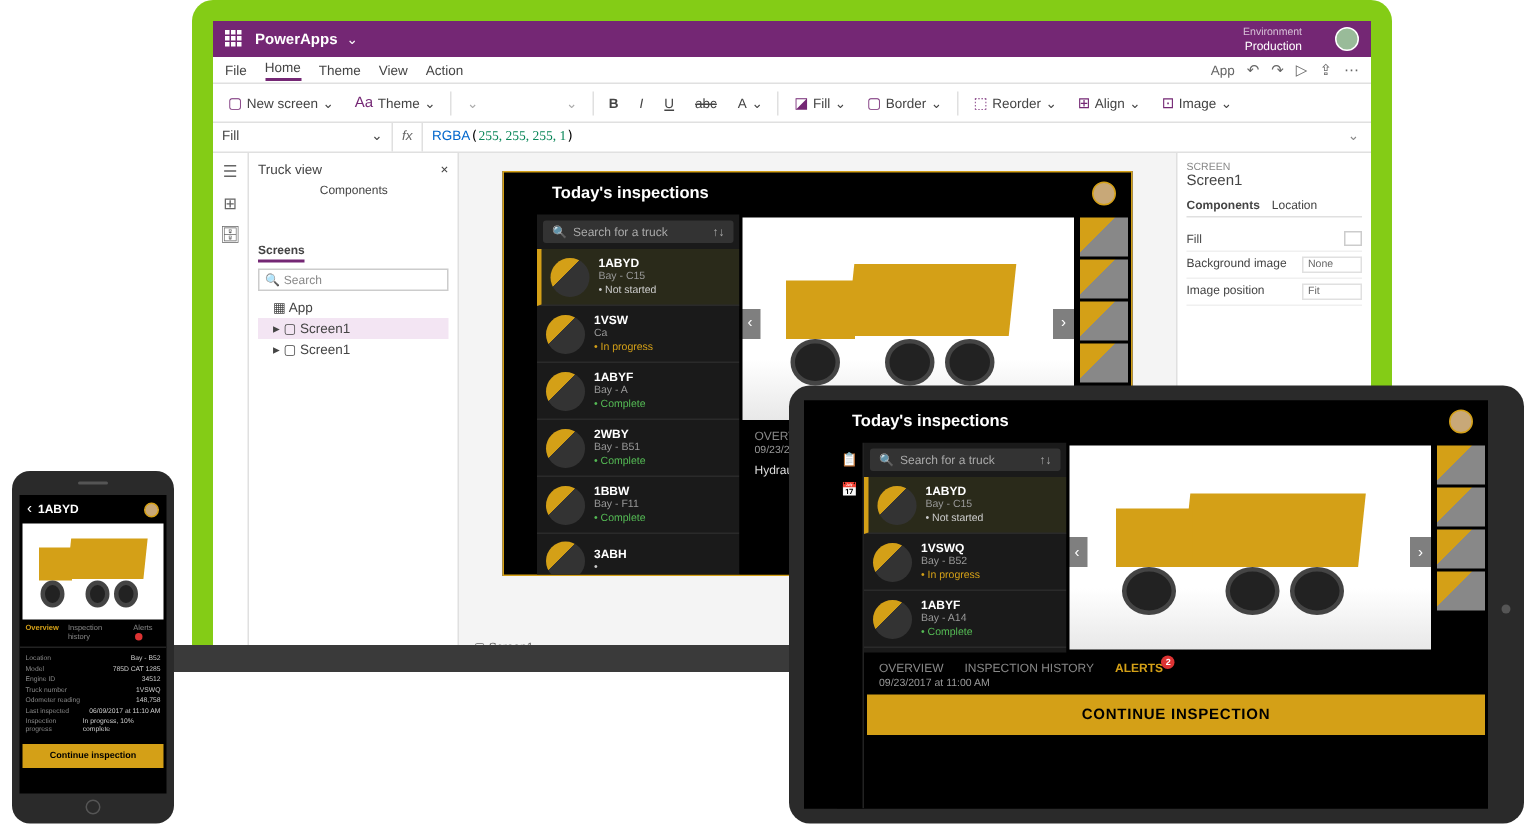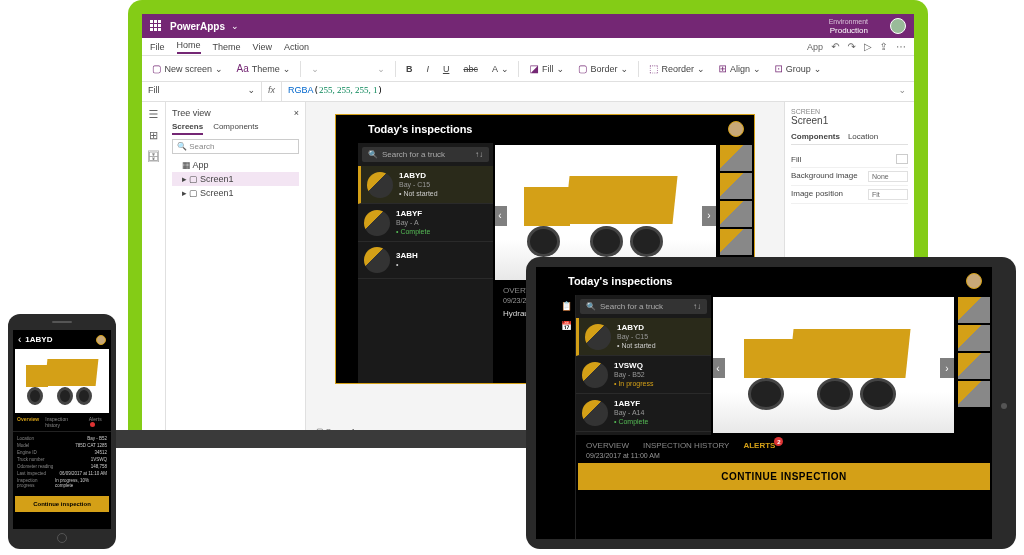--- a/index.html
+++ b/index.html
@@ -39,21 +39,21 @@
 .pa-fbar-val { padding: 3px 6px; font-family: monospace; }
 .fx-rgba { color: #0066cc; }
 .fx-num { color: #098658; font-family: Liberation Serif, serif; }
 
 
 .pa-work { display: flex; height: calc(100% - 88px); }
 .pa-leftrail { width: 24px; border-right: 1px solid #e0e0e0; display: flex; flex-direction: column; align-items: center; gap: 8px; padding-top: 6px; color: #666; font-size: 11px; }
 .pa-tree { width: 140px; border-right: 1px solid #e0e0e0; padding: 6px; font-size: 9px; color: #444; }
 .pa-tree-hdr { display: flex; justify-content: space-between; align-items: center; margin-bottom: 4px; }
 .pa-tree-tabs { display: flex; gap: 10px; font-size: 8px; margin-bottom: 4px; }
-.pa-tree-tabs .act { border-bottom: 2px solid #742774; font-weight: 600; padding-bottom: 2px; }
+.pa-tree-tabs .act { border-bottom: 2px solid #742774; font-weight: 600; padding-bottom: 2px; margin-top: 40px; }
 .pa-tree-search { border: 1px solid #ccc; padding: 2px 4px; font-size: 8px; color: #888; margin-bottom: 4px; }
 .pa-tree-item { padding: 2px 0 2px 10px; }
 .pa-tree-item.sel { background: #f3e5f3; }
 .pa-canvas { flex: 1; background: #f4f4f4; display: flex; justify-content: center; align-items: flex-start; padding-top: 12px; position: relative; }
 .pa-canvas-status { position: absolute; bottom: 4px; left: 10px; font-size: 8px; color: #666; }
 .pa-props { width: 130px; border-left: 1px solid #e0e0e0; padding: 6px; font-size: 8px; color: #444; }
 .pa-props .scr-lbl { color: #888; font-size: 7px; }
 .pa-props .scr-name { font-size: 10px; margin-bottom: 6px; }
 .pa-props-tabs { display: flex; gap: 8px; font-size: 8px; border-bottom: 1px solid #e0e0e0; padding-bottom: 3px; margin-bottom: 6px; }
 .pa-props-tabs .act { font-weight: 600; }
@@ -228,21 +228,21 @@
           <span>Reorder</span>
           <span>⌄</span>
         </div>
       <div class="rb-btn">
           <span class="rb-ico">⊞</span>
           <span>Align</span>
           <span>⌄</span>
         </div>
       <div class="rb-btn">
           <span class="rb-ico">⊡</span>
-          <span>Group</span>
+          <span>Image</span>
           <span>⌄</span>
         </div>
     </div>
 
     <div class="pa-fbar">
       <div class="pa-fbar-label">
           <span>Fill</span>
           <span>⌄</span>
         </div>
       <div class="pa-fbar-fx">fx</div>
@@ -251,21 +251,21 @@
     </div>
 
     <div class="pa-work">
       <div class="pa-leftrail">
         <span>☰</span>
         <span>⊞</span>
         <span>🗄</span>
       </div>
       <div class="pa-tree">
         <div class="pa-tree-hdr">
-            <span>Tree view</span>
+            <span>Truck view</span>
             <span>×</span>
           </div>
         <div class="pa-tree-tabs">
           <span class="act">Screens</span>
           <span>Components</span>
         </div>
         <div class="pa-tree-search">🔍 <span>Search</span></div>
         <div class="pa-tree-item">▦ <span>App</span></div>
         <div class="pa-tree-item sel">▸ ▢ <span>Screen1</span></div>
         <div class="pa-tree-item">▸ ▢ <span>Screen1</span></div>
@@ -290,22 +290,46 @@
                     <div class="truck-thumb"></div>
                     <div class="truck-info">
                       <div class="name">1ABYD</div>
                       <div class="bay">Bay - C15</div>
                       <div class="stat ">• Not started</div>
                     </div>
                   </div>
                   <div class="truck-item">
                     <div class="truck-thumb"></div>
                     <div class="truck-info">
+                      <div class="name">1VSW</div>
+                      <div class="bay">Ca</div>
+                      <div class="stat ip">• In progress</div>
+                    </div>
+                  </div>
+                  <div class="truck-item">
+                    <div class="truck-thumb"></div>
+                    <div class="truck-info">
                       <div class="name">1ABYF</div>
                       <div class="bay">Bay - A</div>
+                      <div class="stat cp">• Complete</div>
+                    </div>
+                  </div>
+                  <div class="truck-item">
+                    <div class="truck-thumb"></div>
+                    <div class="truck-info">
+                      <div class="name">2WBY</div>
+                      <div class="bay">Bay - B51</div>
+                      <div class="stat cp">• Complete</div>
+                    </div>
+                  </div>
+                  <div class="truck-item">
+                    <div class="truck-thumb"></div>
+                    <div class="truck-info">
+                      <div class="name">1BBW</div>
+                      <div class="bay">Bay - F11</div>
                       <div class="stat cp">• Complete</div>
                     </div>
                   </div>
                   <div class="truck-item">
                     <div class="truck-thumb"></div>
                     <div class="truck-info">
                       <div class="name">3ABH</div>
                       <div class="bay"></div>
                       <div class="stat ">• </div>
                     </div>

